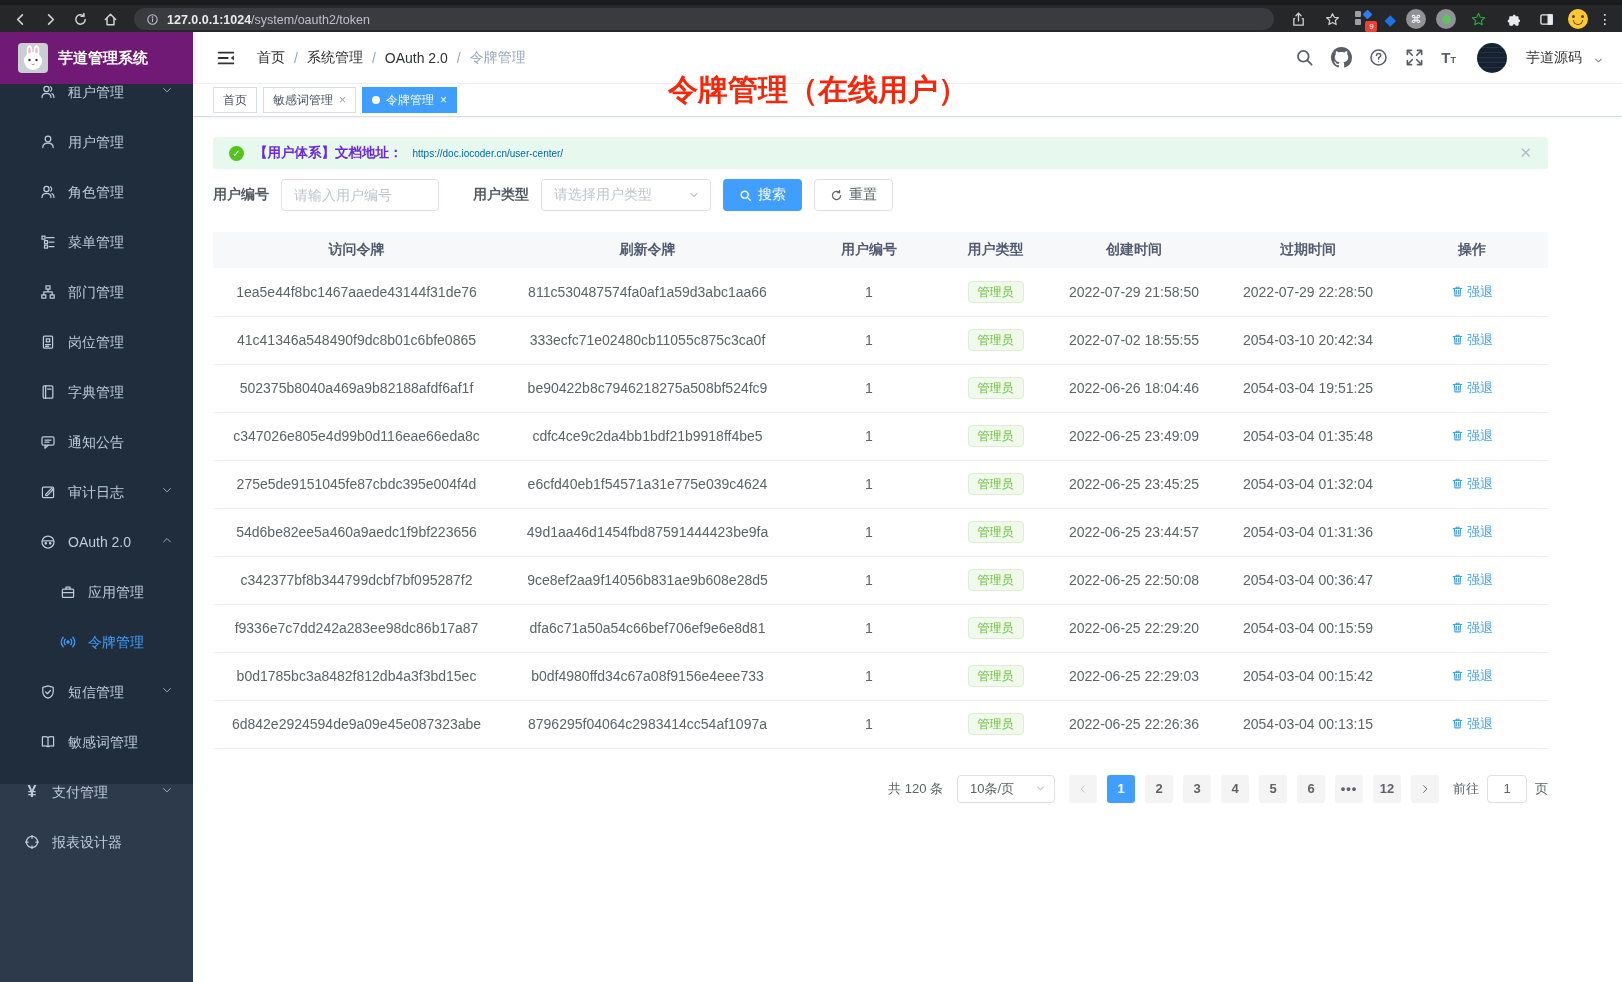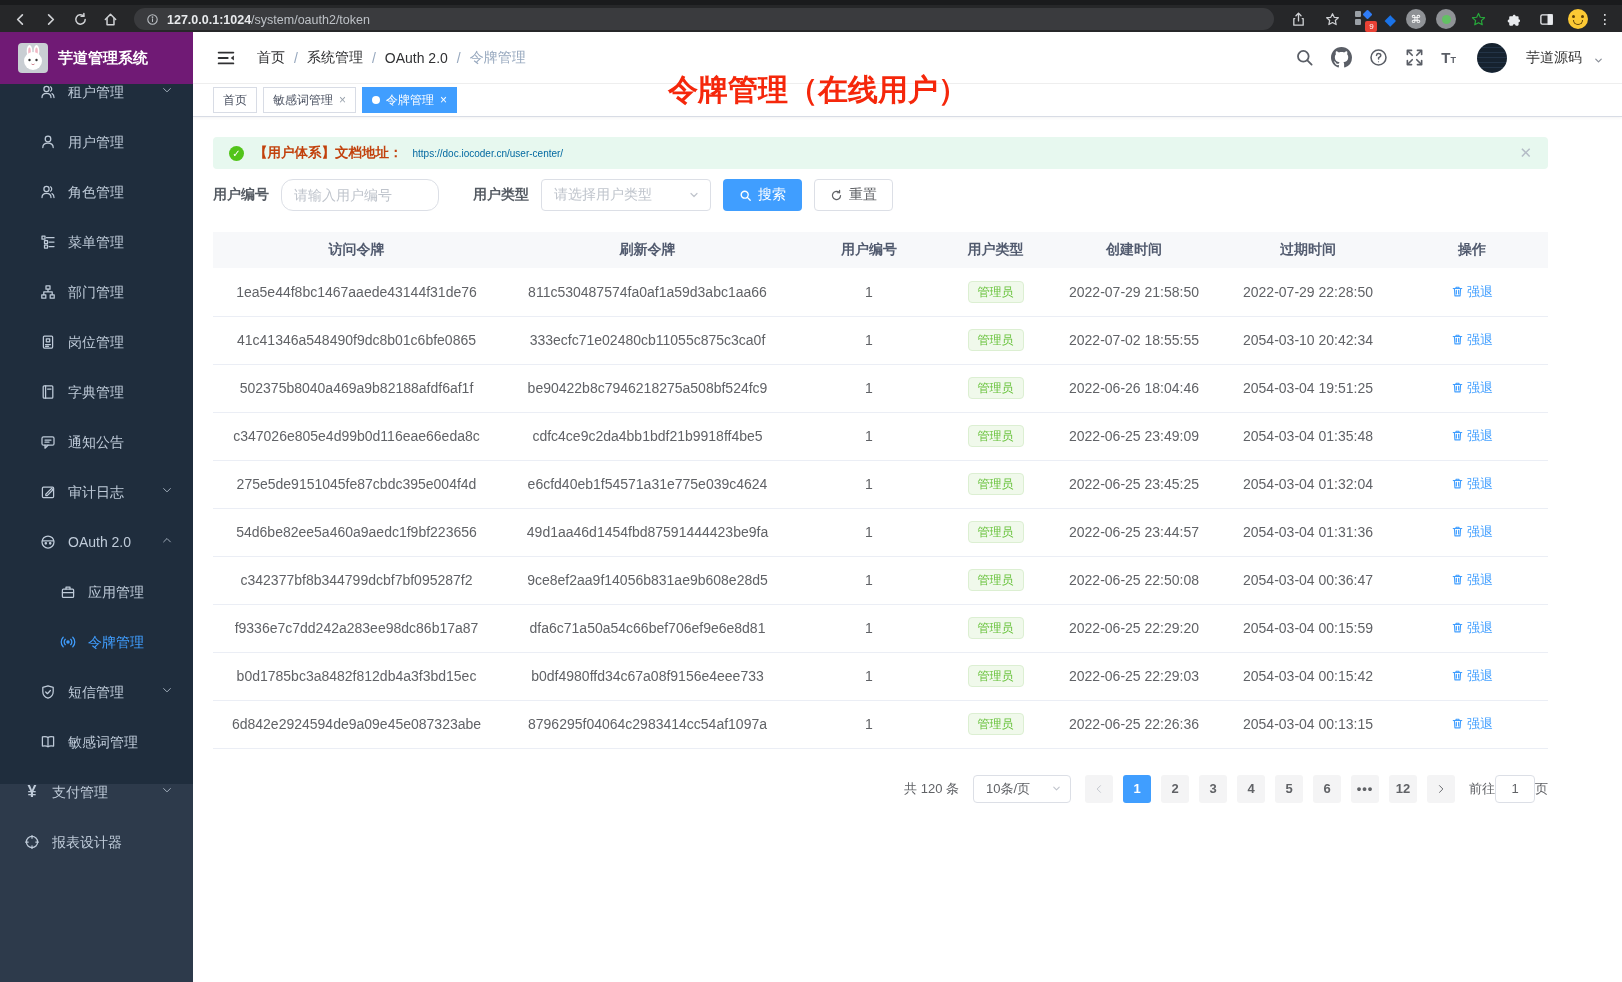--- a/index.html
+++ b/index.html
@@ -74,27 +74,27 @@
   .tab.active { background:#409eff; border-color:#409eff; color:#fff; }
   .tab.active .dot { display:block; }
   .tab.active .x { color:#fff; }
 
   .annotation { position:absolute; left:475px; top:38px; font-size:30px; font-weight:700; z-index:5; }
 
   
   .content { padding:20px 74px 0 20px; }
   .alert { height:32px; background:#e7f8ef; border-radius:4px; display:flex; align-items:center; padding:0 16px; gap:10px; margin-bottom:10px; }
   .alert .chk { width:15px; height:15px; border-radius:50%; background:#52c41a; color:#fff; font-size:10px; display:flex; align-items:center; justify-content:center; flex:none; }
-  .alert .atext { font-size:13.5px; color:#c2410c; font-weight:700; }
+  .alert .atext { font-size:13.5px; color:#6d28d9; font-weight:700; }
   .alert .alink { font-size:10px; color:#0369a1; text-decoration:none; }
   .alert .aclose { margin-left:auto; color:#b4bcc6; font-size:15px; cursor:pointer; }
 
   .filters { display:flex; align-items:center; margin-bottom:21px; }
   .flabel { font-size:14px; font-weight:700; color:#555b63; margin-right:12px; }
-  .finput { width:158px; height:32px; border:1px solid #dcdfe6; border-radius:12px; padding:0 12px; font-size:14px; color:#606266; outline:none; font-family:inherit; }
+  .finput { width:158px; height:32px; border:1px solid #dcdfe6; border-radius:4px; padding:0 12px; font-size:14px; color:#606266; outline:none; font-family:inherit; }
   .finput::placeholder { color:#bfc4cc; }
   .fsel { width:170px; height:32px; border:1px solid #dcdfe6; border-radius:4px; padding:0 10px 0 12px; display:flex; align-items:center; justify-content:space-between; color:#bfc4cc; font-size:14px; cursor:pointer; }
   .fsel svg { width:12px; height:12px; color:#c0c4cc; } .gap12 { width:12px; } .gap34 { width:34px; }
   .btn { height:32px; border-radius:4px; border:1px solid transparent; display:inline-flex; align-items:center; gap:6px; padding:0 15px; font-size:14px; cursor:pointer; font-family:inherit; }
   .btn svg { width:13px; height:13px; }
   .btn.primary { background:#409eff; color:#fff; }
   .btn.plain { background:#fff; border-color:#dcdfe6; color:#606266; }
 
   
   table { width:1335px; border-collapse:collapse; table-layout:fixed; }
@@ -106,21 +106,21 @@
 
   
   .pager { width:1335px; margin-top:26px; display:flex; align-items:center; justify-content:flex-end; gap:14px; font-size:13px; color:#606266; }
   .psel { width:98px; height:28px; border:1px solid #dcdfe6; border-radius:4px; display:flex; align-items:center; justify-content:space-between; padding:0 8px 0 12px; cursor:pointer; }
   .psel svg { width:11px; height:11px; color:#c0c4cc; }
   .pages { display:flex; align-items:center; gap:10px; }
   .pbtn { min-width:28px; height:28px; border-radius:3px; background:#f4f4f5; color:#606266; font-weight:700; display:flex; align-items:center; justify-content:center; cursor:pointer; padding:0 4px; }
   .pbtn.active { background:#409eff; color:#fff; }
   .pbtn.prev { color:#c0c4cc; }
   .pbtn svg { width:12px; height:12px; }
-  .goto { display:flex; align-items:center; gap:0; }
+  .goto { display:flex; align-items:center; gap:8px; }
   .ginput { width:40px; height:28px; border:1px solid #dcdfe6; border-radius:4px; text-align:center; font-size:13px; color:#606266; outline:none; font-family:inherit; }
 </style>
 </head>
 <body>
 
 <div class="screen">
 
   <div class="chrome">
     <span class="cbtn">
         <svg viewBox="0 0 16 16" fill="none" stroke="currentColor" stroke-width="1.8" stroke-linecap="round" stroke-linejoin="round">

